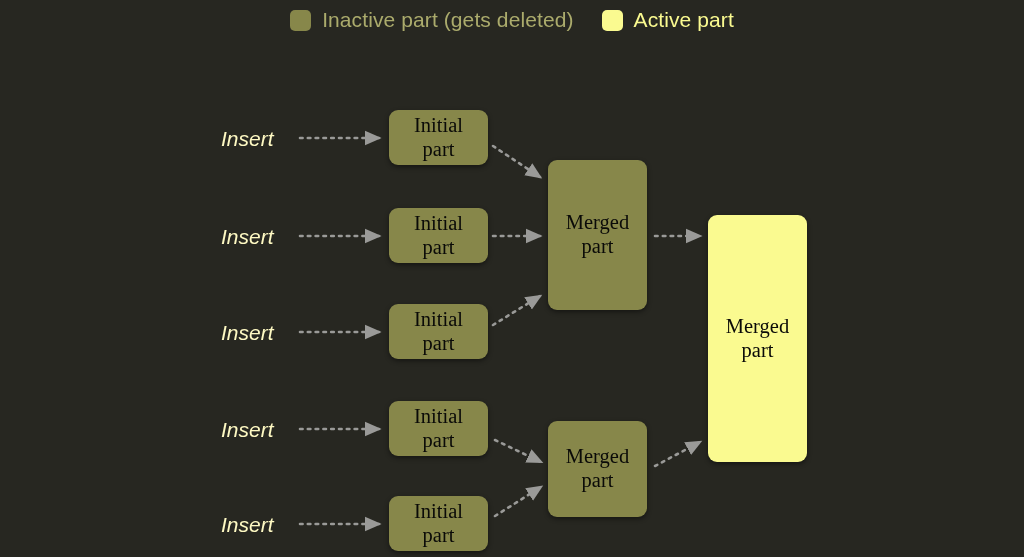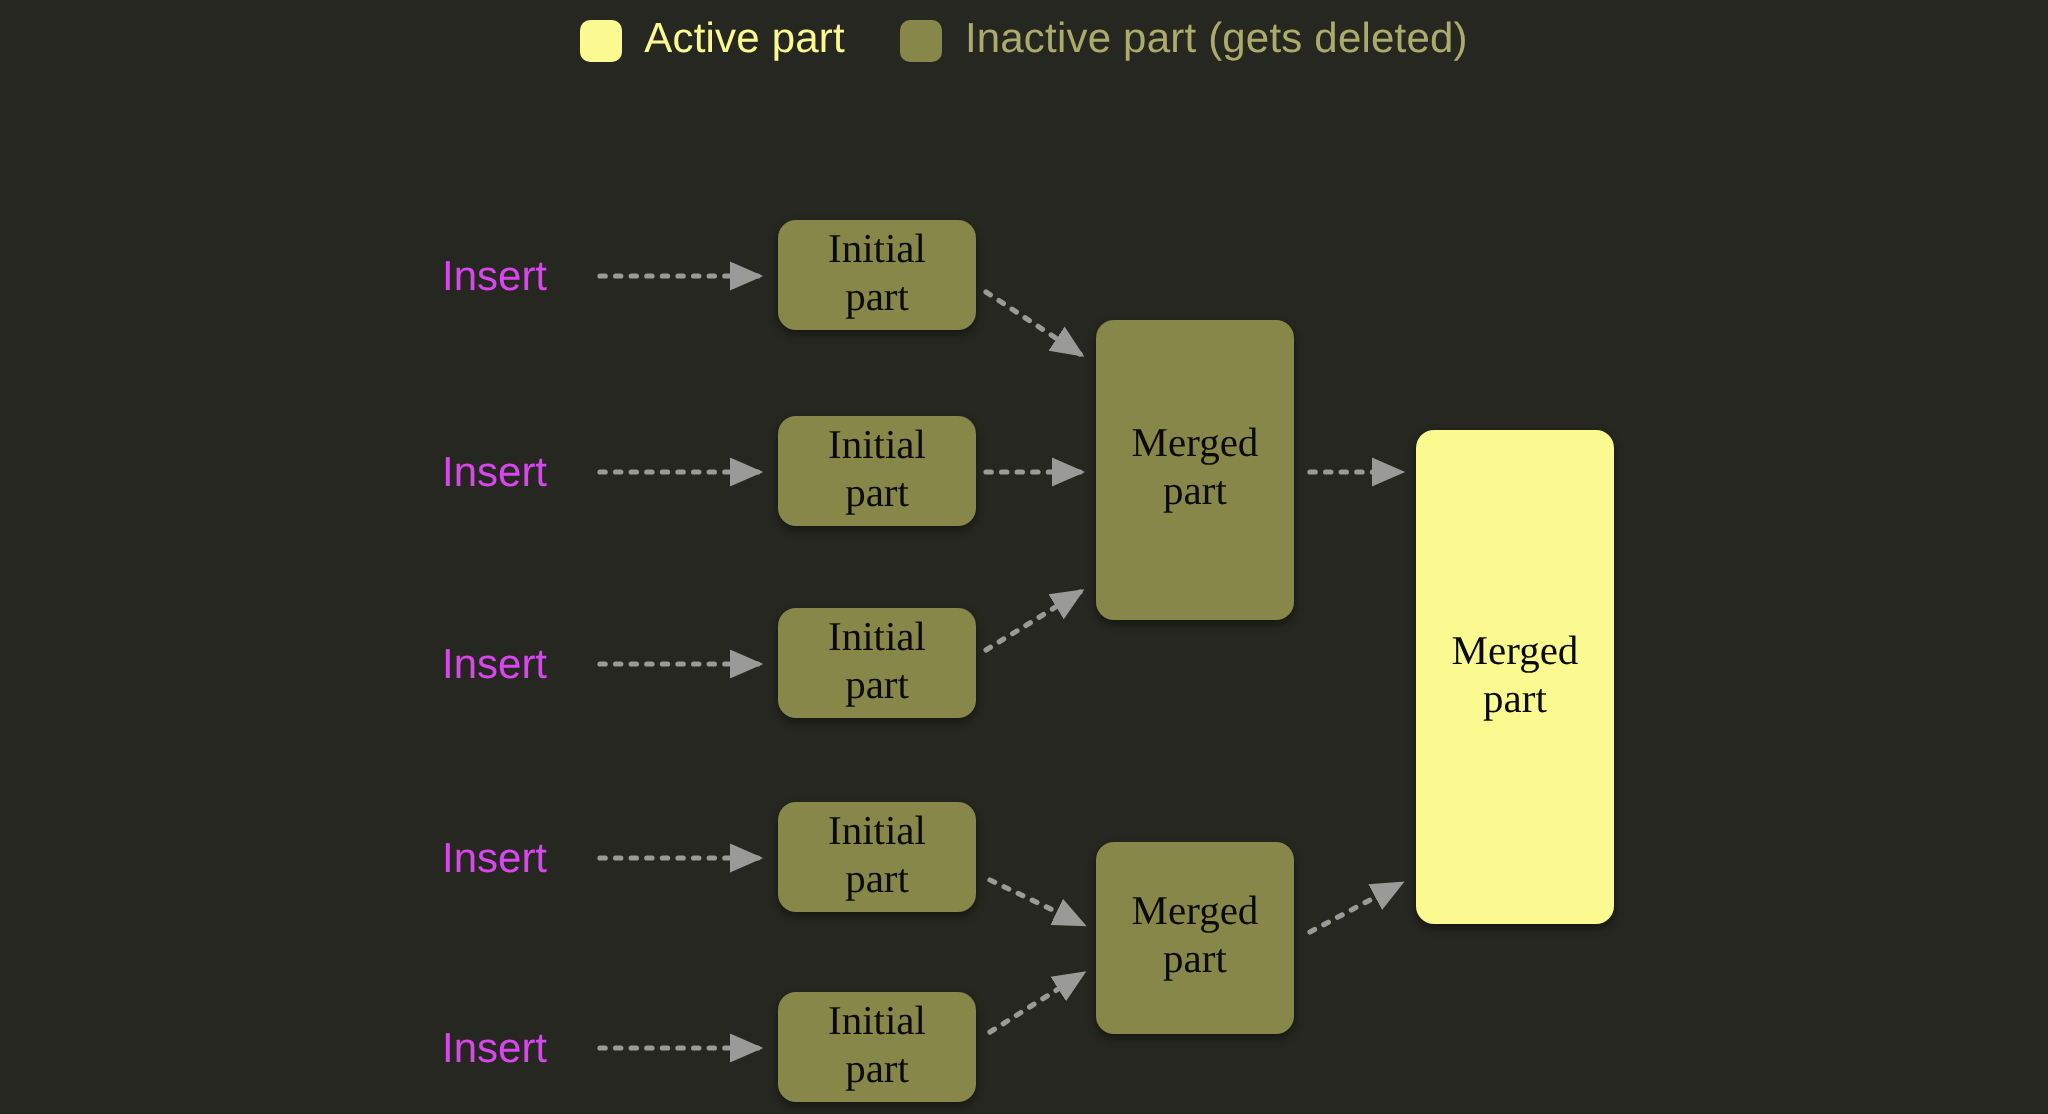--- a/index.html
+++ b/index.html
@@ -75,39 +75,40 @@
     line-height: 1.16;
     box-shadow: 0 2px 5px rgba(0,0,0,0.45);
   }
   .node.inactive { background: #87874a; }
   .node.active   { background: #fafa90; }
   .node .node-text { display: block; padding: 0 4px; font-family: Liberation Serif, serif; }
 
   
   .insert-label {
     position: absolute;
-    color: #d946ef;
+    color: #fef9c3;
     font-size: 21px;
     white-space: nowrap;
     text-align: left;
+    font-style: italic;
   }
 </style>
 </head>
 <body>
 
 <div id="stage">
 
   <div class="legend">
     <div class="legend-entry">
+      <span class="swatch inactive"></span>
+      <span class="legend-label inactive">Inactive part (gets deleted)</span>
+    </div>
+    <div class="legend-entry">
       <span class="swatch active"></span>
       <span class="legend-label active">Active part</span>
-    </div>
-    <div class="legend-entry">
-      <span class="swatch inactive"></span>
-      <span class="legend-label inactive">Inactive part (gets deleted)</span>
     </div>
   </div>
 
   <svg id="edges" viewBox="0 0 1024 557" width="1024" height="557">
     <defs>
       <marker id="arrowhead" markerWidth="7" markerHeight="7" refX="5.4" refY="3.2" orient="auto" markerUnits="strokeWidth">
         <path d="M0,0.4 L6.4,3.2 L0,6.0 z" fill="#9a9a98"></path>
       </marker>
     </defs>
     <g stroke="#9a9a98" stroke-width="2.6" fill="none" stroke-dasharray="2.6 5.2" stroke-linecap="round" marker-end="url(#arrowhead)">

